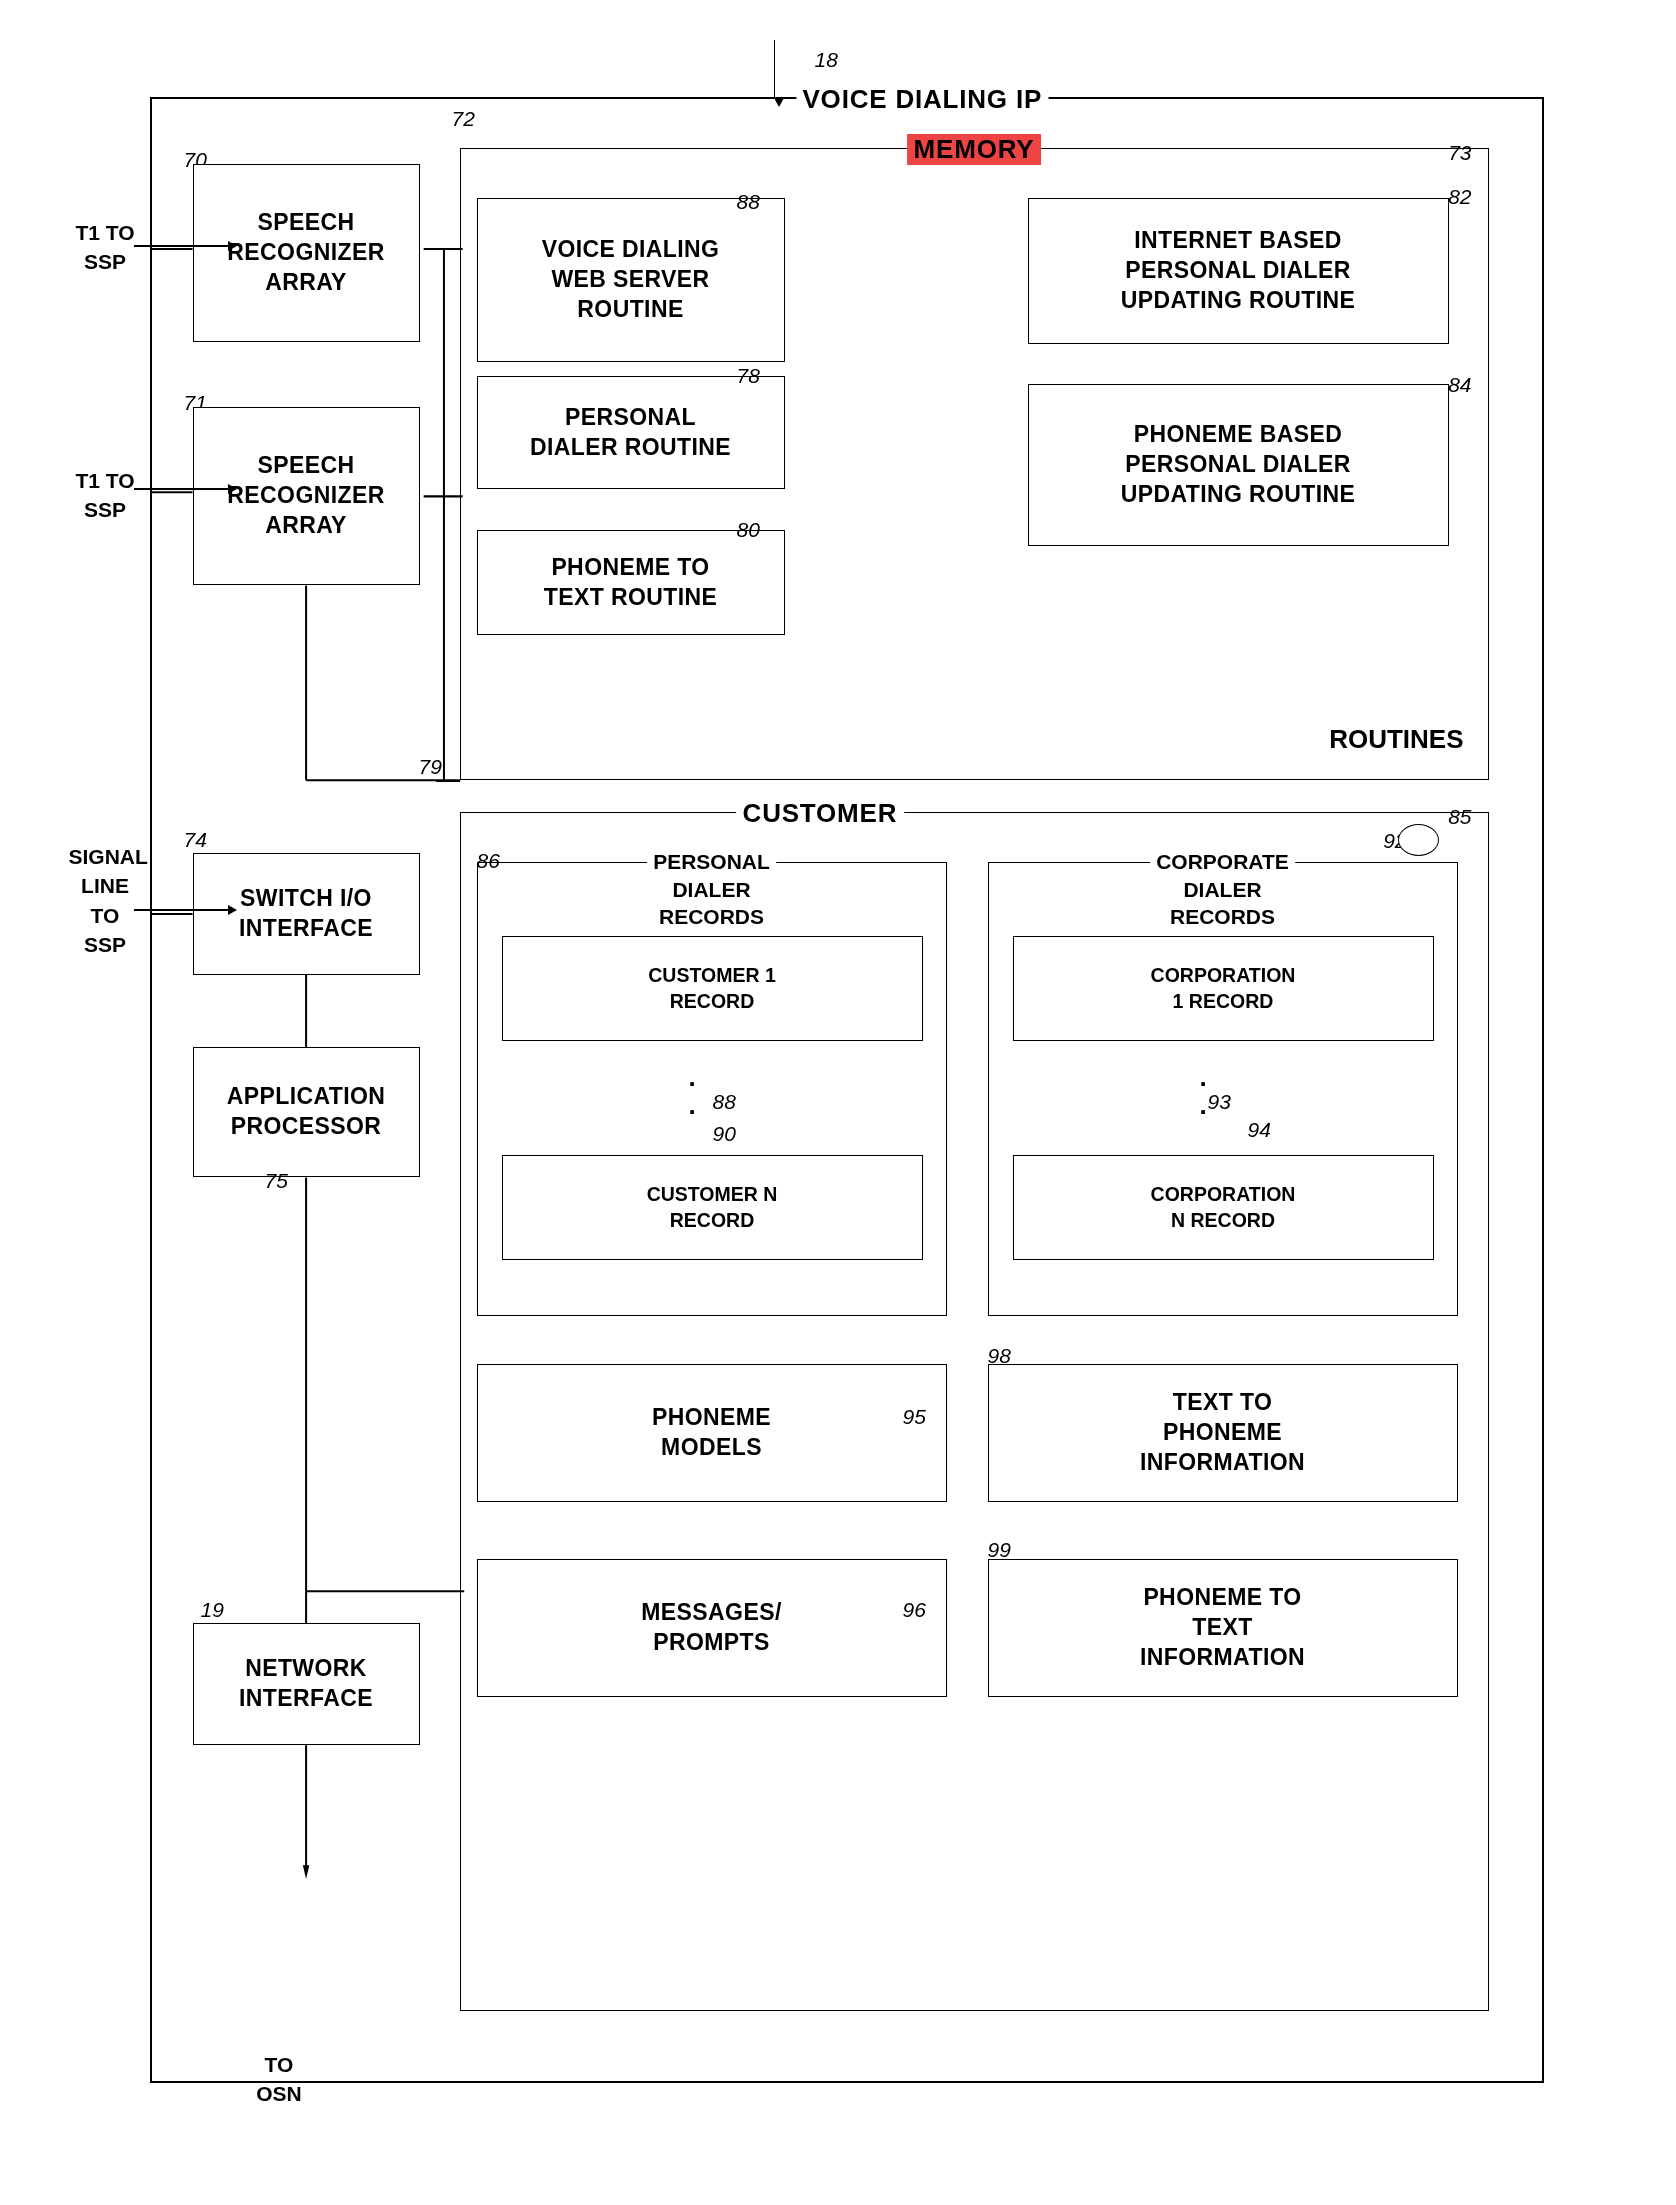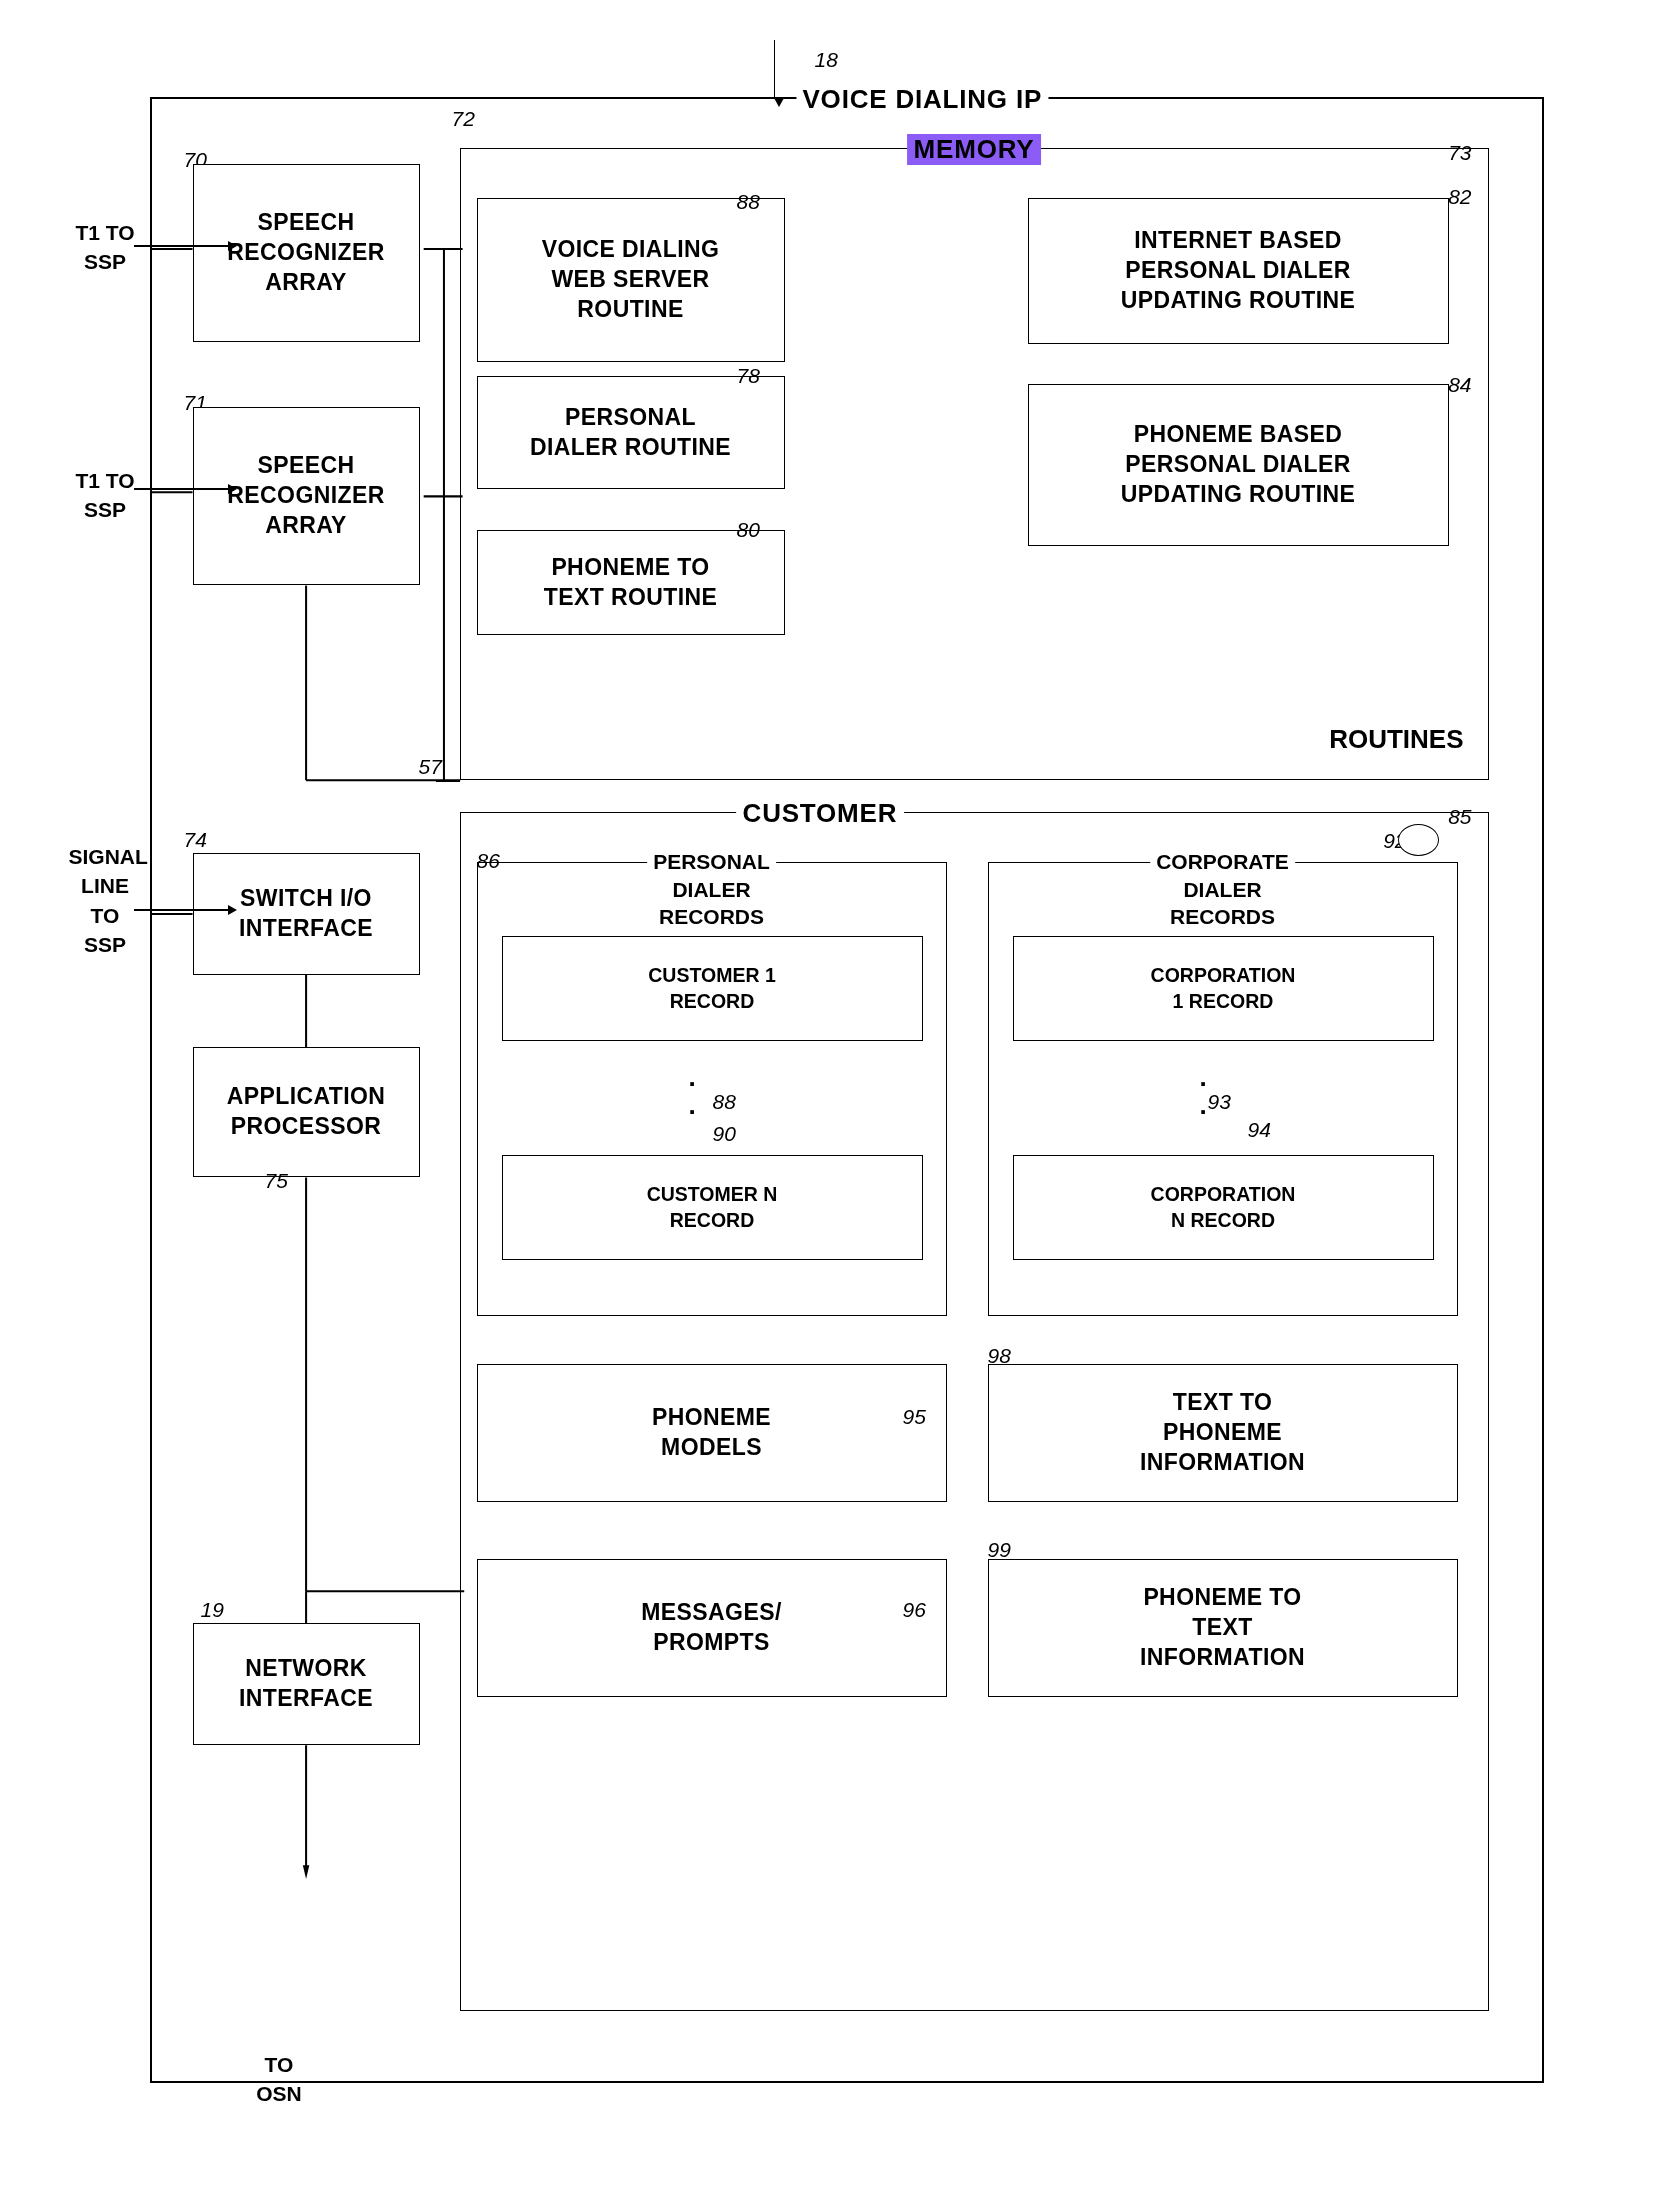--- a/index.html
+++ b/index.html
@@ -70,21 +70,21 @@
       left: 308px;
       width: 1029px;
       height: 632px;
       border: 1.6px solid #000;
     }
     .memory-title {
       position: absolute;
       top: -14.6px;
       left: 50%;
       transform: translateX(-50%);
-      background: #8b5cf6;
+      background: #ef4444;
       padding: 0 6.5px;
       font-size: 26px;
       font-weight: bold;
       letter-spacing: 0.8px;
       text-align: center;
     }
 
     
     .database-box {
       position: absolute;
@@ -229,21 +229,21 @@
       <div class="comp-box" style="top: 235px; left: 567px; width: 421px; height: 162px;">
         <span style="white-space:pre-line;">PHONEME BASED
 PERSONAL DIALER
 UPDATING ROUTINE</span>
       </div>
       <div class="ref-label" style="top: 224px; right: 16px; margin-left: 47px;">84</div>
 
       <div class="routines-label">ROUTINES</div>
     </div>
 
-    <div class="ref-label" style="top: 656px; left: 267px;">57</div>
+    <div class="ref-label" style="top: 656px; left: 267px;">79</div>
 
     <div style="position:absolute; top: 681px; left: 284px; width: 24px; height: 1.6px; background:#000;"></div>
 
     <div class="database-box">
       <div class="database-title">CUSTOMER</div>
 
       <div class="ref-label" style="top: -8px; right: 16px;">85</div>
 
       <div class="db-section" style="top: 49px; left: 16px; width: 470px; height: 454px;">
         <div class="db-section-title" style="white-space:pre-line; text-align:center; line-height:1.3;">PERSONAL

